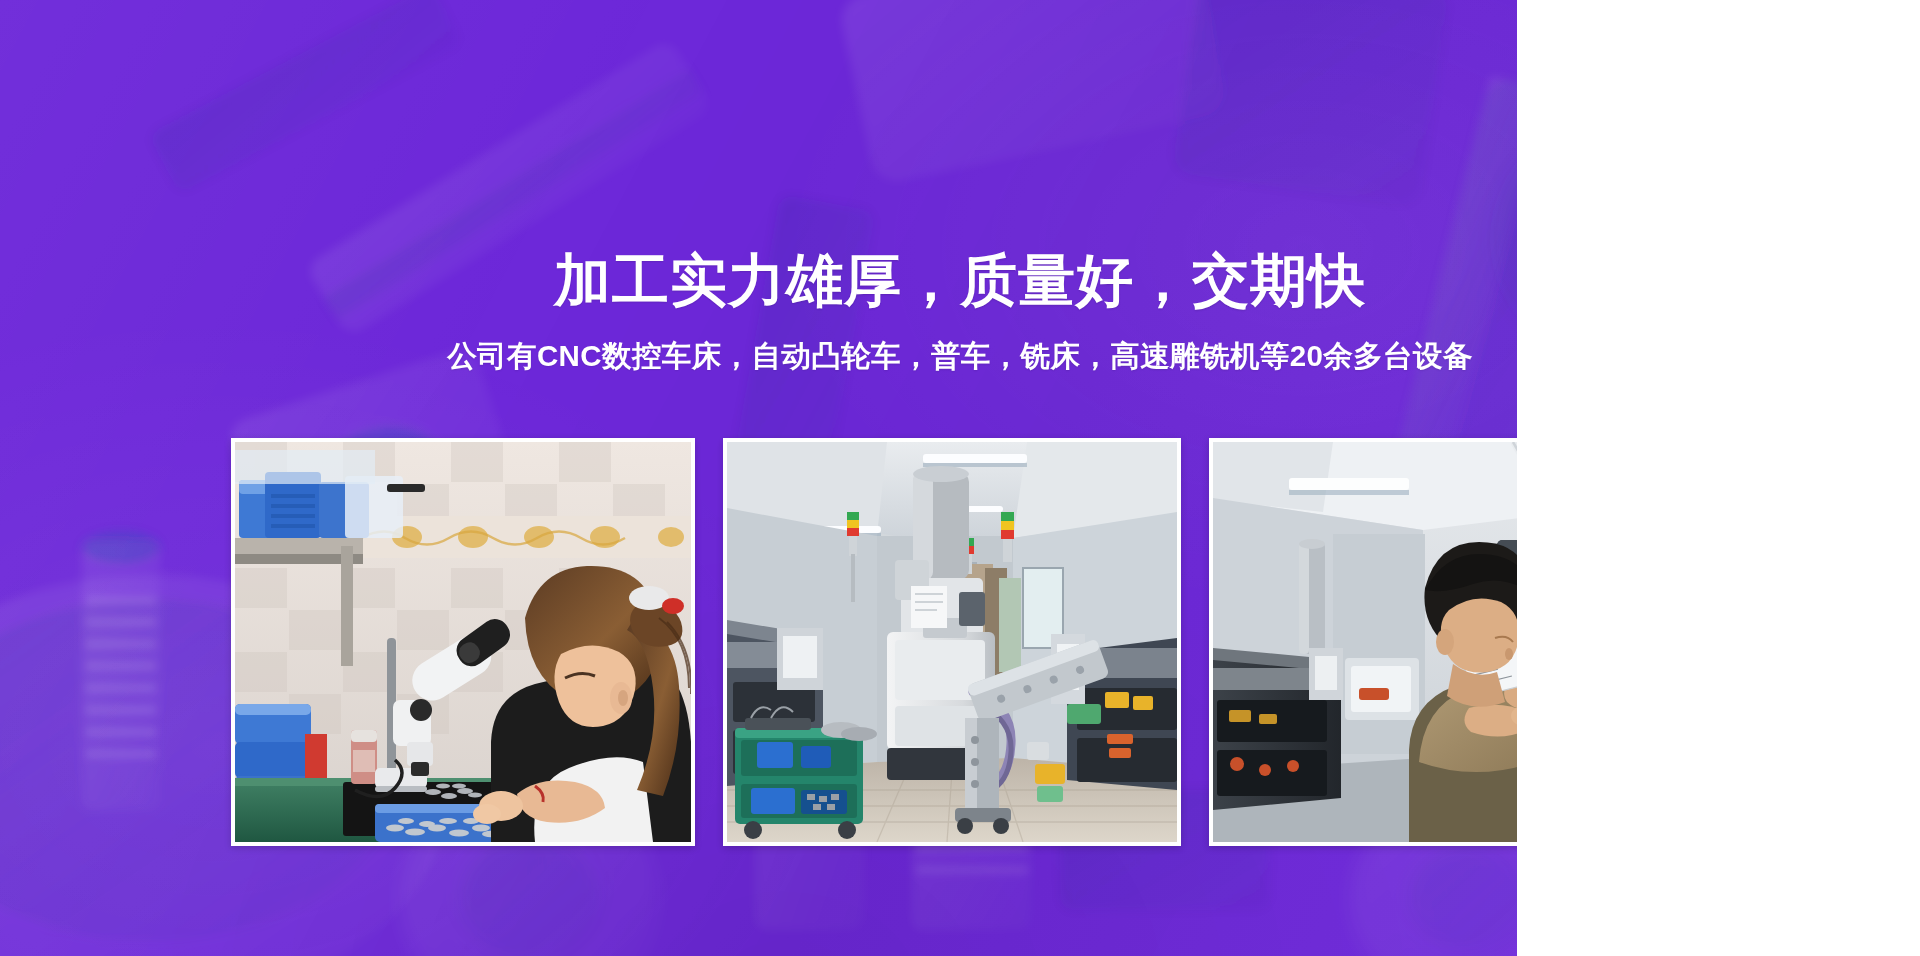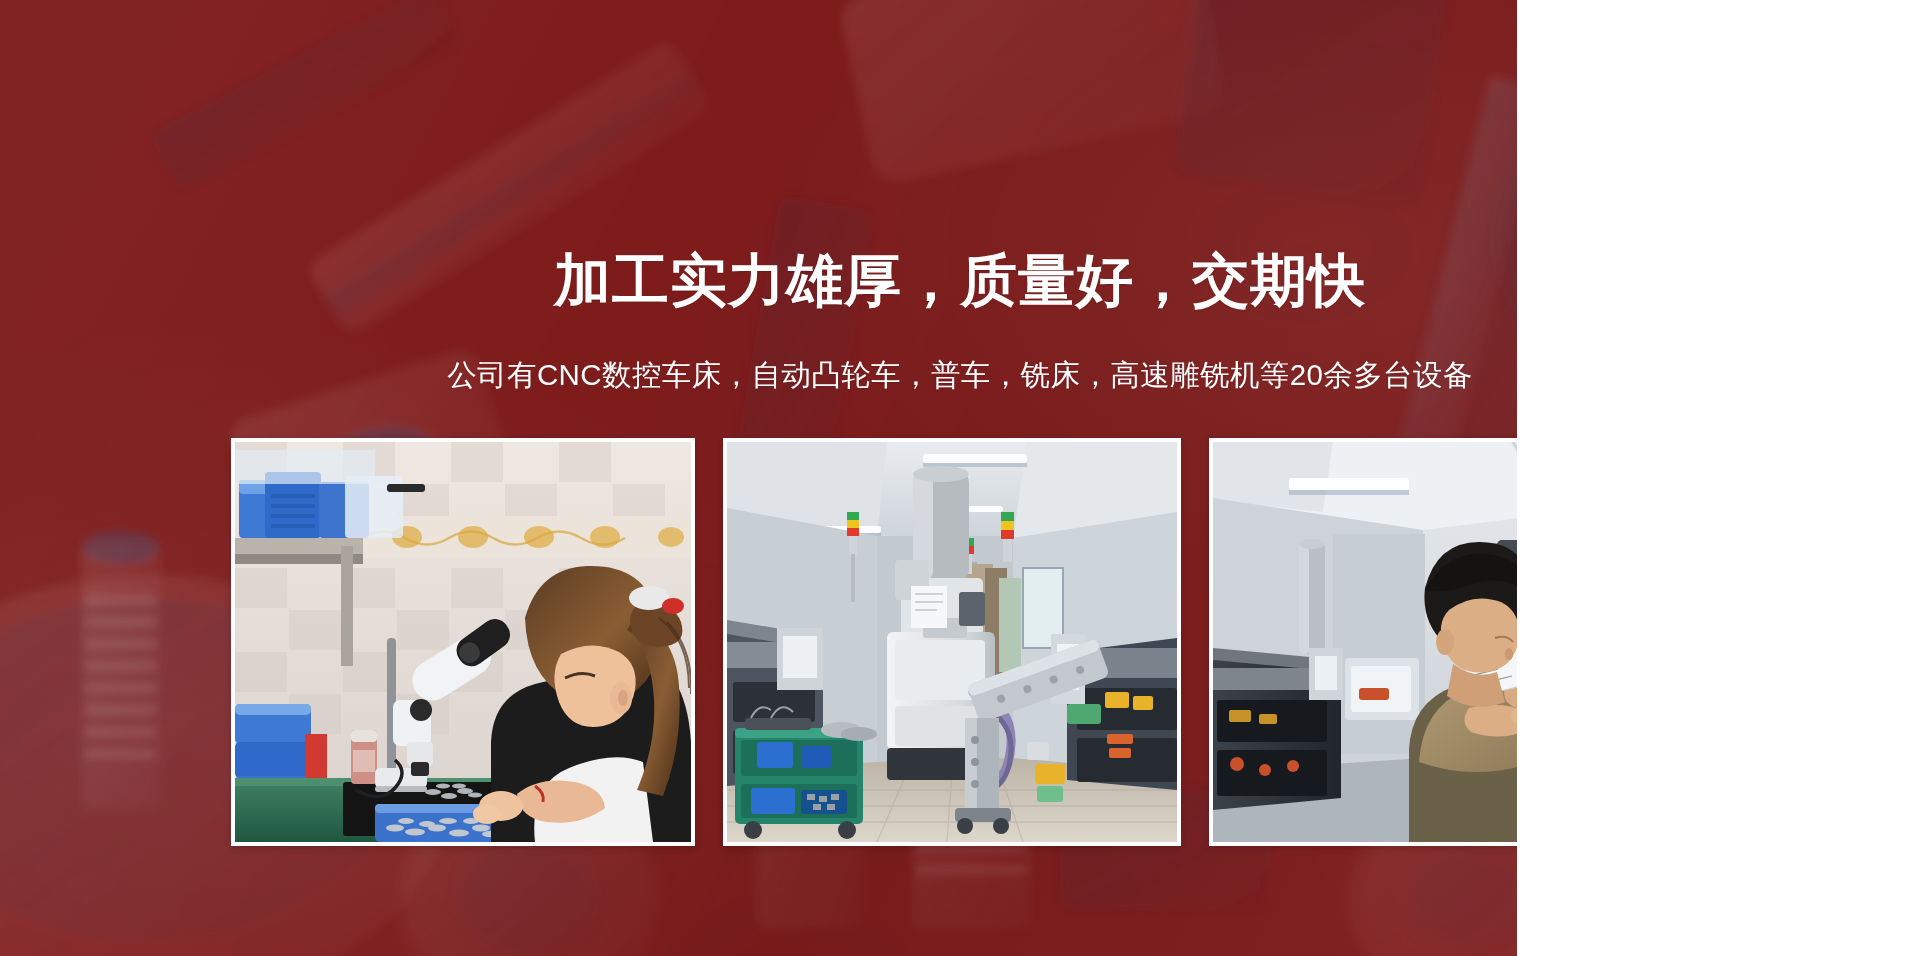--- a/index.html
+++ b/index.html
@@ -3,21 +3,21 @@
 <meta charset="utf-8">
 <title>Banner</title>
 <style>
   * { margin:0; padding:0; box-sizing:border-box; }
   html, body {
     width:1920px; height:956px; overflow:hidden;
     font-family:"Liberation Sans","DejaVu Sans",sans-serif;
   }
   #banner {
     position:relative; width:1517px; height:956px;
-    background:#7f1d1d; overflow:hidden;
+    background:#6d28d9; overflow:hidden;
   }
   
   #bg-art { position:absolute; inset:0; overflow:hidden; }
   #bg-art svg { position:absolute; inset:0; width:1920px; height:956px; }
   #bg-tint {
     position:absolute; inset:0;
     background:
       radial-gradient(ellipse 900px 620px at 14% 78%, rgba(255,255,255,.050), rgba(255,255,255,0) 70%),
       radial-gradient(ellipse 760px 520px at 86% 26%, rgba(255,255,255,.045), rgba(255,255,255,0) 70%),
       radial-gradient(ellipse 900px 700px at 52% 104%, rgba(0,0,0,.045), rgba(0,0,0,0) 72%),
@@ -31,22 +31,22 @@
     text-align:center; z-index:5;
   }
   #headline {
     margin-top:252px;
     font-size:57px; line-height:1.0; font-weight:bold;
     color:#ffffff; letter-spacing:1px;
     text-shadow:0 1px 2px rgba(0,0,0,.13);
     white-space:nowrap;
   }
   #subtitle {
-    margin-top:51px;
-    font-size:29.5px; line-height:1.0; font-weight:normal;
+    margin-top:32px;
+    font-size:29.5px; line-height:1.0; font-weight:bold;
     color:#ffffff; letter-spacing:.4px;
     text-shadow:0 1px 2px rgba(0,0,0,.10);
     white-space:nowrap;
   }
 
   
   #photo-strip {
     position:absolute; left:231px; top:438px;
     width:1438px; height:408px;
     display:flex; justify-content:space-between; align-items:flex-start;

